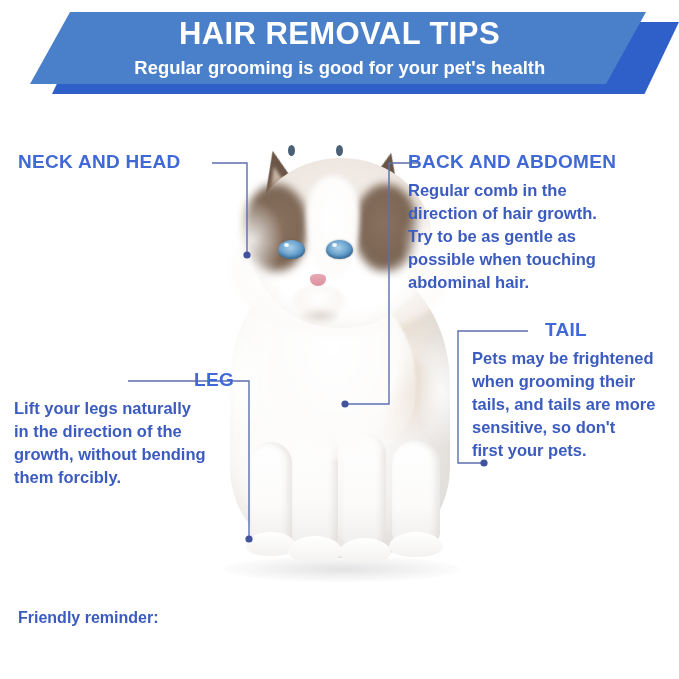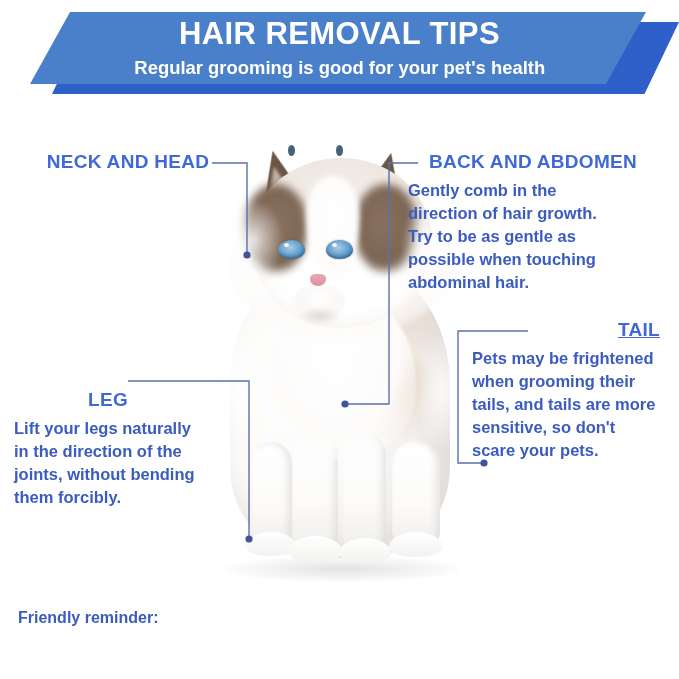--- a/index.html
+++ b/index.html
@@ -311,37 +311,36 @@
 
   
   .callout { position: absolute; }
   .callout-title {
     font-size: 19px;
     font-weight: bold;
     color: #4169d6;
     letter-spacing: 0.3px;
     line-height: 24px;
     white-space: nowrap;
-    text-align: center;
   }
   .callout-body {
     font-size: 16.5px;
     font-weight: bold;
     color: #3b5bbf;
     line-height: 23px;
     margin-top: 5px;
     white-space: pre-line;
   }
 
   #callout-neck { left: 18px; top: 150px; width: 220px; }
   #callout-back { left: 408px; top: 150px; width: 250px; }
   #callout-tail { left: 472px; top: 318px; width: 206px; }
   #callout-leg  { left: 14px;  top: 368px; width: 220px; }
-  #callout-tail .callout-title { text-align: right; padding-right: 18px; text-decoration: underline; }
-  #callout-leg  .callout-title { text-align: left;  padding-left: 74px; margin-top: 20px; }
+  #callout-tail .callout-title { text-align: center; padding-right: 18px; }
+  #callout-leg  .callout-title { text-align: right;  padding-left: 74px; }
 
   
   .leaders {
     position: absolute;
     left: 0; top: 0;
     width: 679px; height: 679px;
     pointer-events: none;
   }
 
   
@@ -430,39 +429,39 @@
     <circle cx="249" cy="539" r="3.6"></circle>
   </g>
 </svg>
 
 <div class="callout" id="callout-neck">
   <div class="callout-title">NECK AND HEAD</div>
 </div>
 
 <div class="callout" id="callout-back">
   <div class="callout-title">BACK AND ABDOMEN</div>
-  <div class="callout-body">Gently comb in the
+  <div class="callout-body">Regular comb in the
 direction of hair growth.
 Try to be as gentle as
 possible when touching
 abdominal hair.</div>
 </div>
 
 <div class="callout" id="callout-tail">
   <div class="callout-title">TAIL</div>
   <div class="callout-body">Pets may be frightened
 when grooming their
 tails, and tails are more
 sensitive, so don't
-scare your pets.</div>
+first your pets.</div>
 </div>
 
 <div class="callout" id="callout-leg">
   <div class="callout-title">LEG</div>
   <div class="callout-body">Lift your legs naturally
 in the direction of the
-joints, without bending
+growth, without bending
 them forcibly.</div>
 </div>
 
 <div class="footer">
   <div class="footer-title">Friendly reminder:</div>
 </div>
 
 </body></html>

